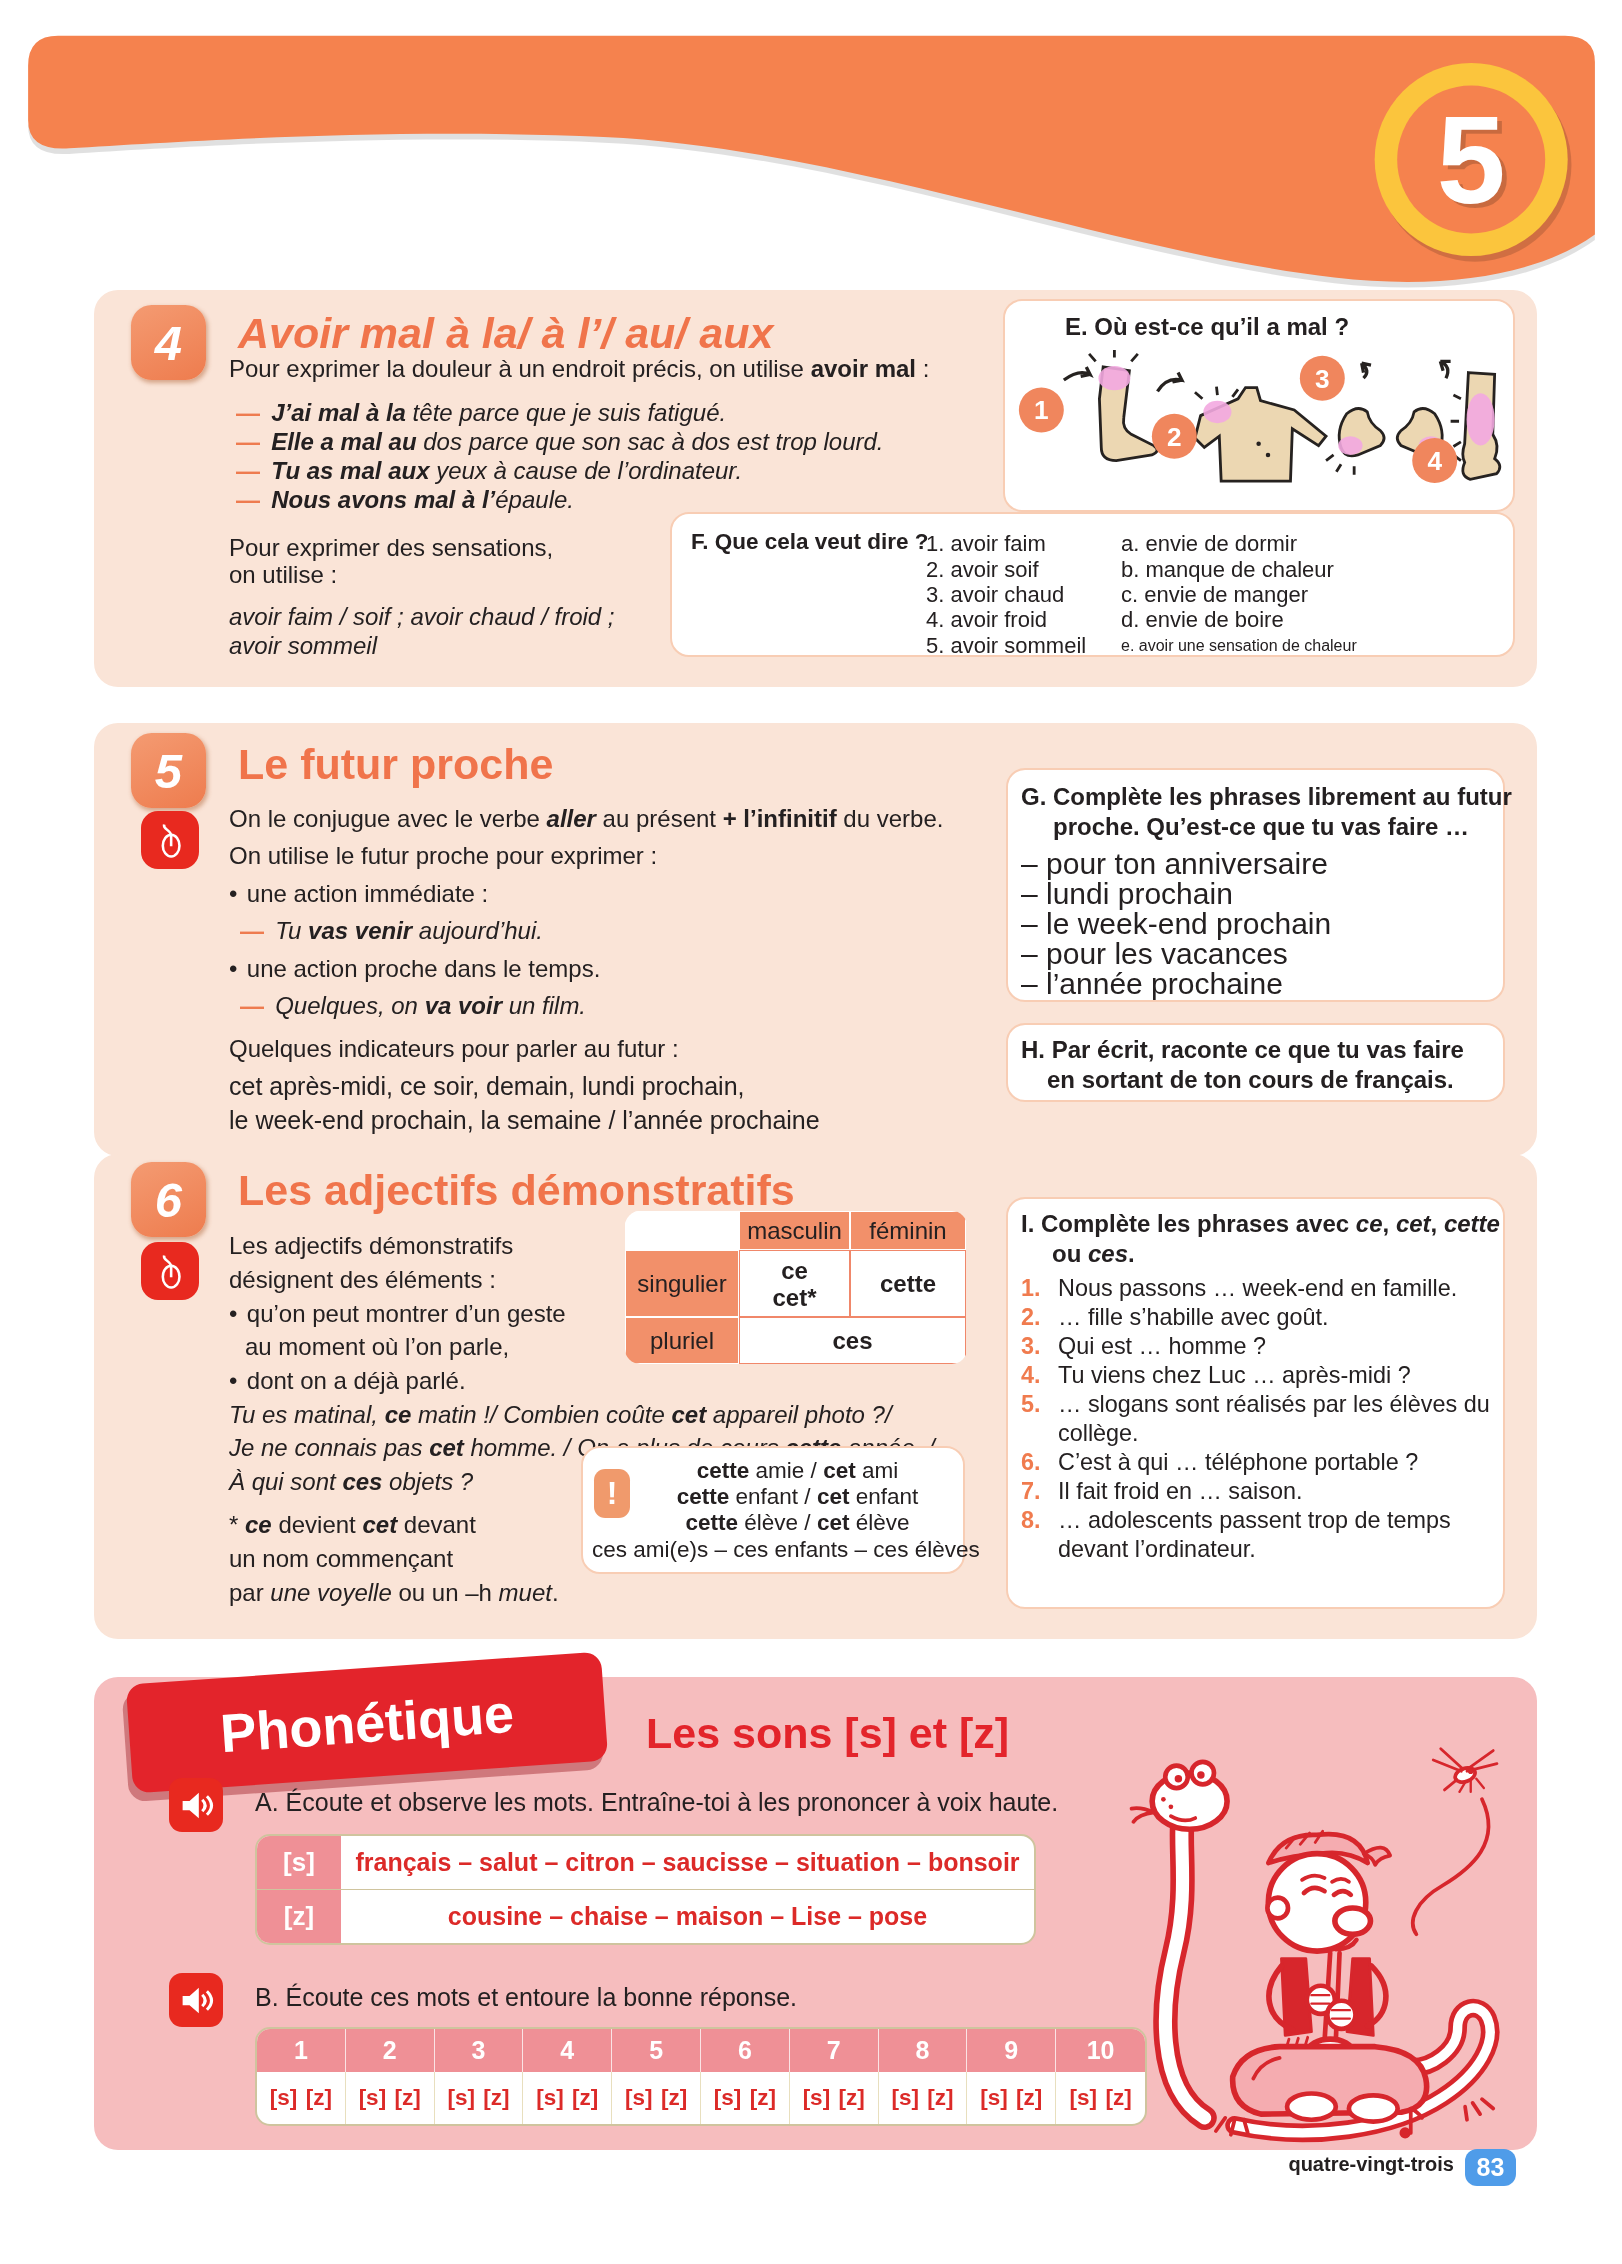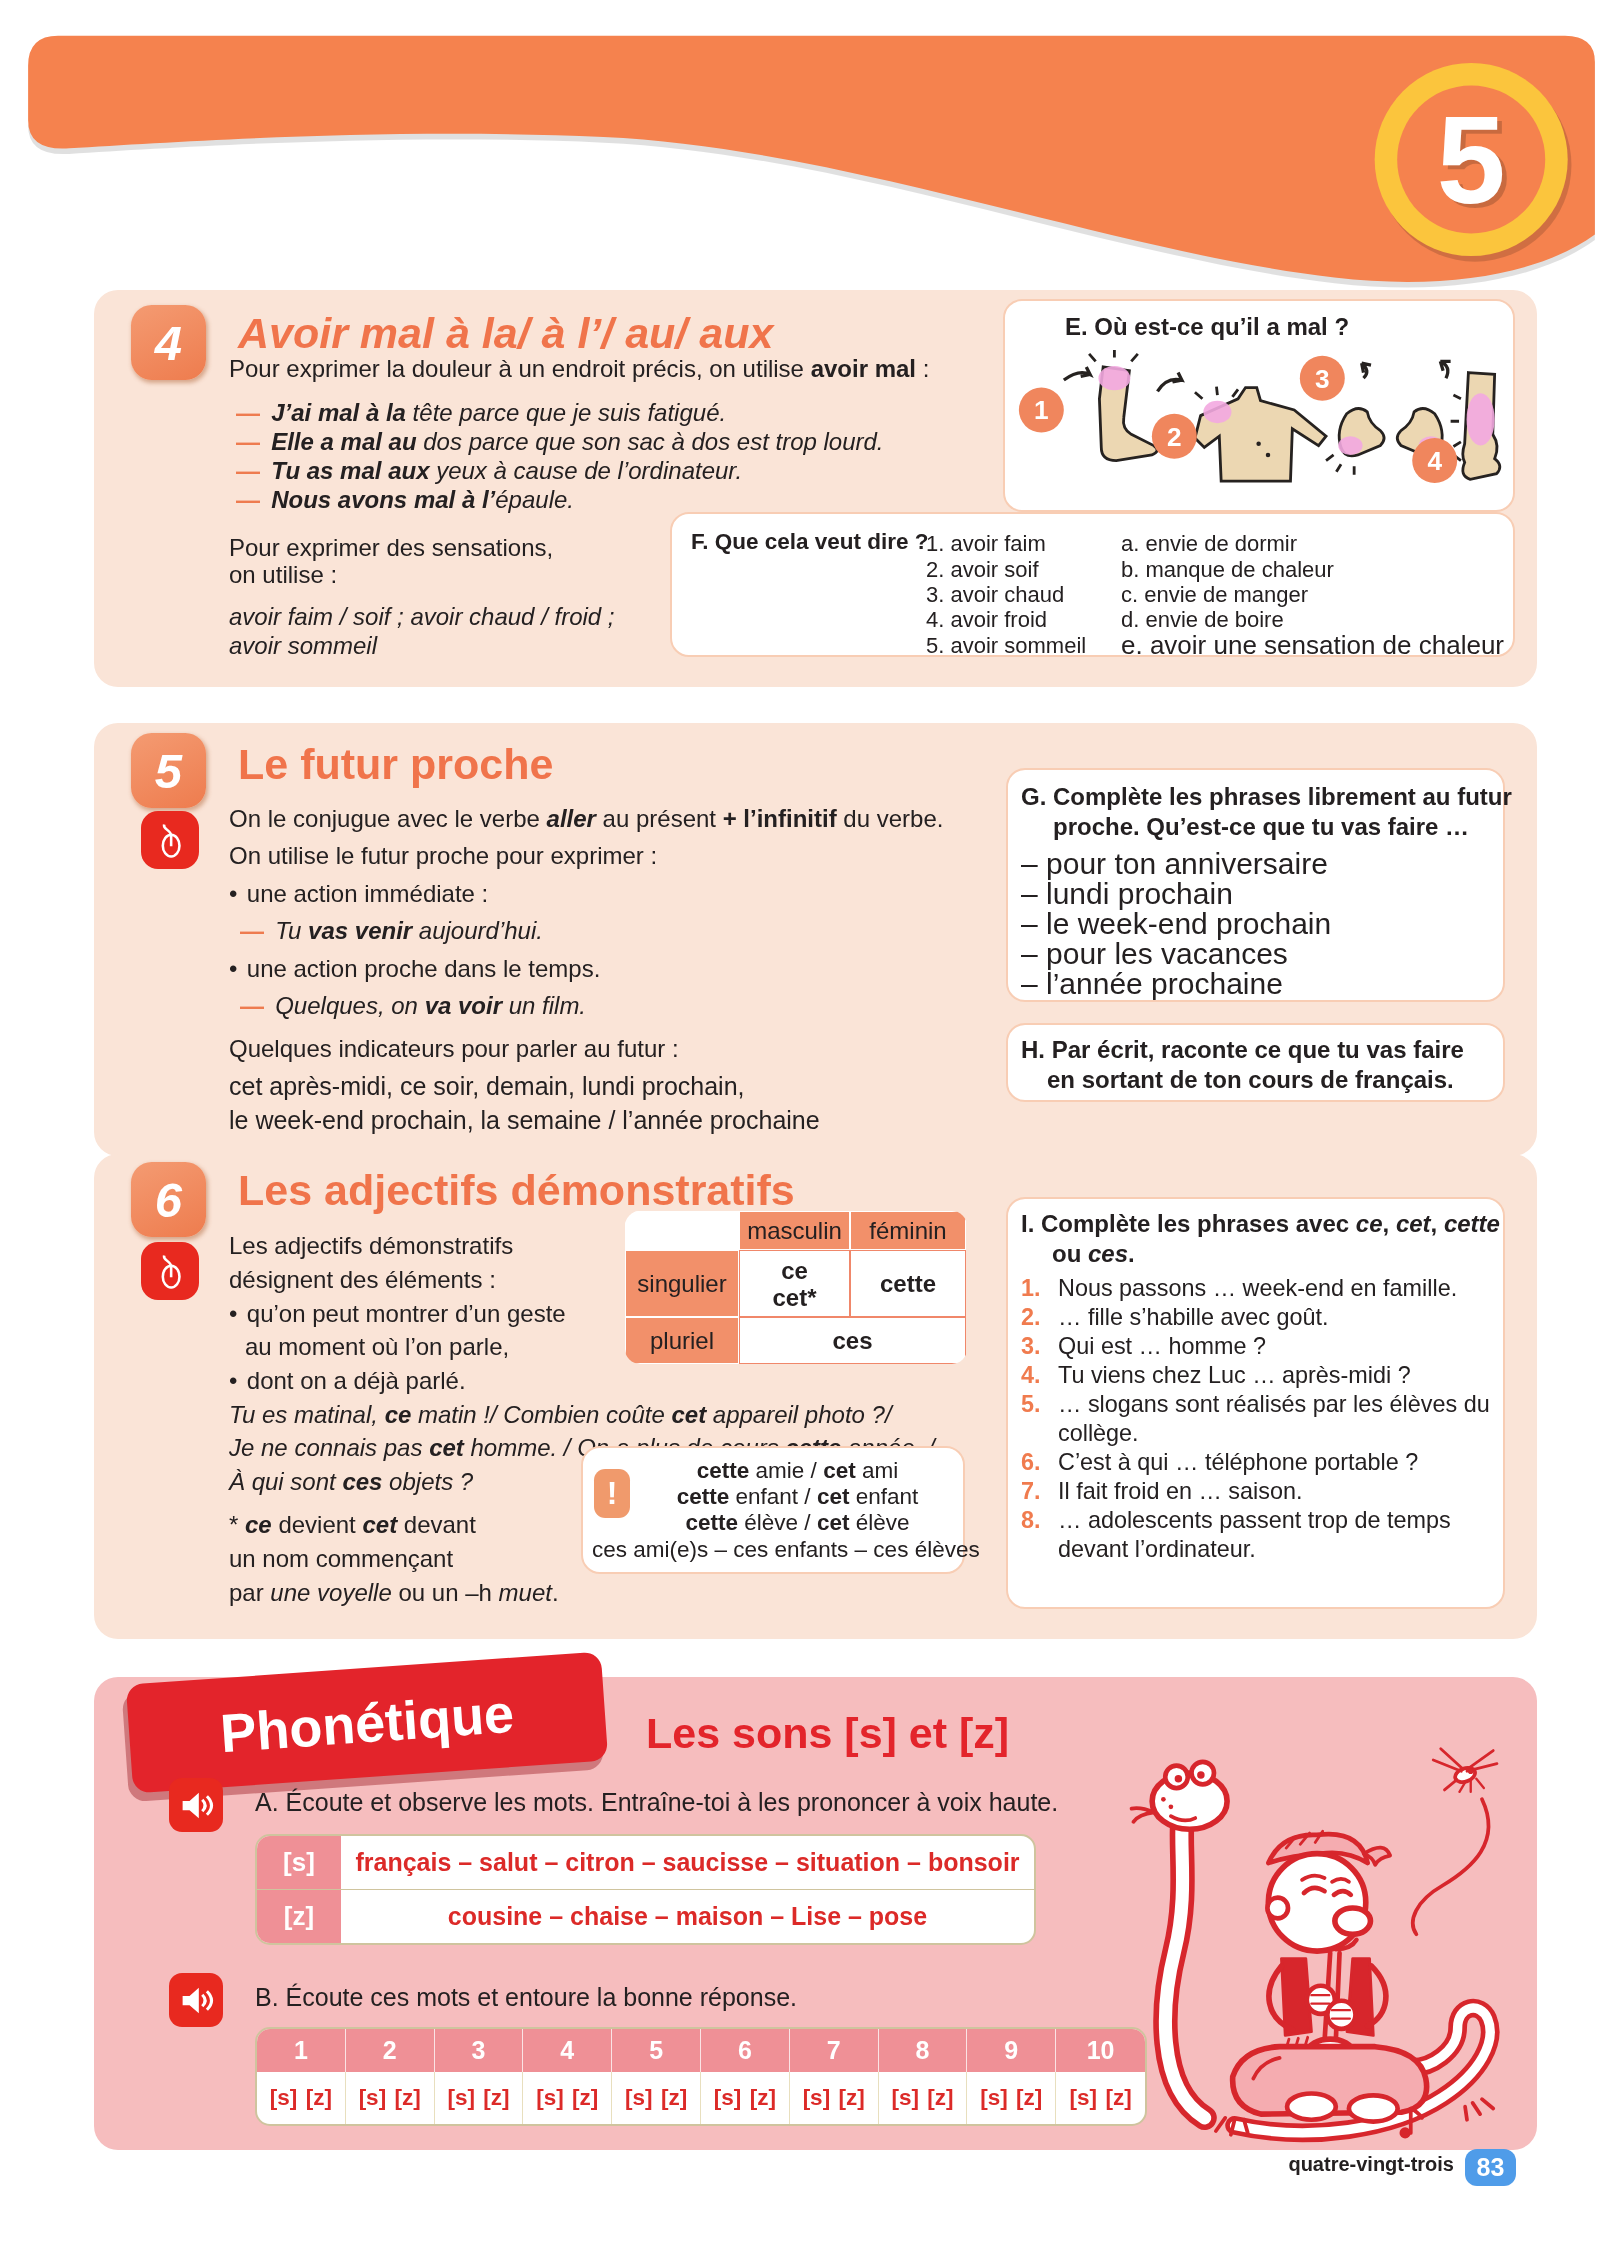--- a/index.html
+++ b/index.html
@@ -129,21 +129,21 @@
   <div class="boxtitle" style="left:691px;top:529px;font-size:22.5px;">F. Que cela veut dire ?</div>
   <div class="pl" style="left:926px;top:529px;font-size:22px;">1. avoir faim</div>
   <div class="pl" style="left:926px;top:555px;font-size:22px;">2. avoir soif</div>
   <div class="pl" style="left:926px;top:580px;font-size:22px;">3. avoir chaud</div>
   <div class="pl" style="left:926px;top:605px;font-size:22px;">4. avoir froid</div>
   <div class="pl" style="left:926px;top:631px;font-size:22px;">5. avoir sommeil</div>
   <div class="pl" style="left:1121px;top:529px;font-size:22px;">a. envie de dormir</div>
   <div class="pl" style="left:1121px;top:555px;font-size:22px;">b. manque de chaleur</div>
   <div class="pl" style="left:1121px;top:580px;font-size:22px;">c. envie de manger</div>
   <div class="pl" style="left:1121px;top:605px;font-size:22px;">d. envie de boire</div>
-  <div class="pl" style="left:1121px;top:631px;font-size:26px;">e. avoir une sensation de chaleur</div>
+  <div class="pl" style="left:1121px;top:631px;font-size:16px;">e. avoir une sensation de chaleur</div>
 
   <div class="panel" style="left:94px;top:723px;width:1443px;height:433px;"></div>
   <div class="numbadge" style="left:131px;top:733px;">5</div>
   <div class="sectitle" style="left:238px;top:740px;">Le futur proche</div>
   <div class="redsq" style="left:141px;top:811px;">
     <svg width="41" height="41" viewBox="0 0 64 64">
       <ellipse cx="33" cy="40" rx="13" ry="17" fill="none" stroke="#fff" stroke-width="4"></ellipse>
       <path d="M33 25 V41" stroke="#fff" stroke-width="4"></path>
       <path d="M33 25 C33 14 20 16 22 7" stroke="#fff" stroke-width="4" fill="none"></path>
     </svg>

